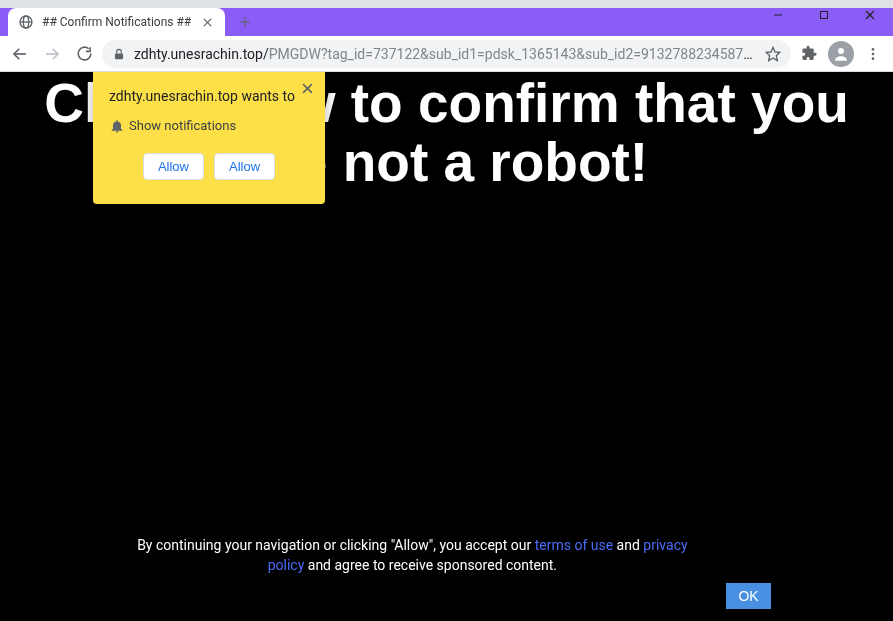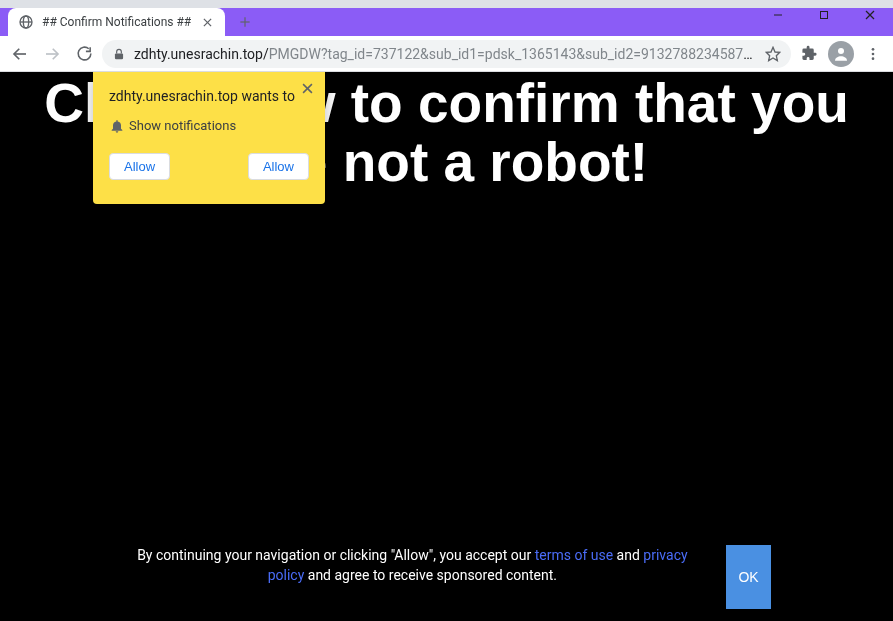--- a/index.html
+++ b/index.html
@@ -130,21 +130,21 @@
       font-size: 13px;
       color: #3c4043;
     }
     .notif-close {
       position:absolute; top:6px; right:8px; color:#5f6368; cursor:pointer; font-size:16px;
       width:20px; height:20px; display:flex; align-items:center; justify-content:center;
     }
     .notif-origin { font-size: 14px; color:#202124; margin-bottom: 14px;}
     .notif-row { display:flex; align-items:flex-start; gap:4px; margin-bottom: 16px;}
     .bell-ic { color:#5f6368; }
-    .notif-actions { display:flex; justify-content:space-between; gap:10px;}
+    .notif-actions { display:flex; justify-content:center; gap:10px;}
     .notif-btn {
       border: 1px solid #dadce0;
       background:#fff;
       color:#1a73e8;
       font-size:13px;
       padding: 5px 14px;
       border-radius:4px;
       cursor:pointer;
       font-weight: 500;
     }
@@ -158,23 +158,24 @@
       color:#fff;
       font-size: 14px;
       padding: 0 20px;
     }
     .footer-text { text-align:center; max-width: 580px; line-height:1.45;}
     .footer-text a { color:#4a6cf7; text-decoration:none; }
     .ok-btn {
       background:#4a90e2;
       color:#fff;
       border:none;
-      padding: 24px 12px;
+      padding: 5px 12px;
       font-size:14px;
       cursor:pointer;
+      margin-top:48px;
     }
   </style>
 </head>
 <body>
 
 <div class="titlebar"></div>
 
 <div class="window-controls">
   <div class="win-btn">
     <svg width="10" height="10" viewBox="0 0 10 10">

